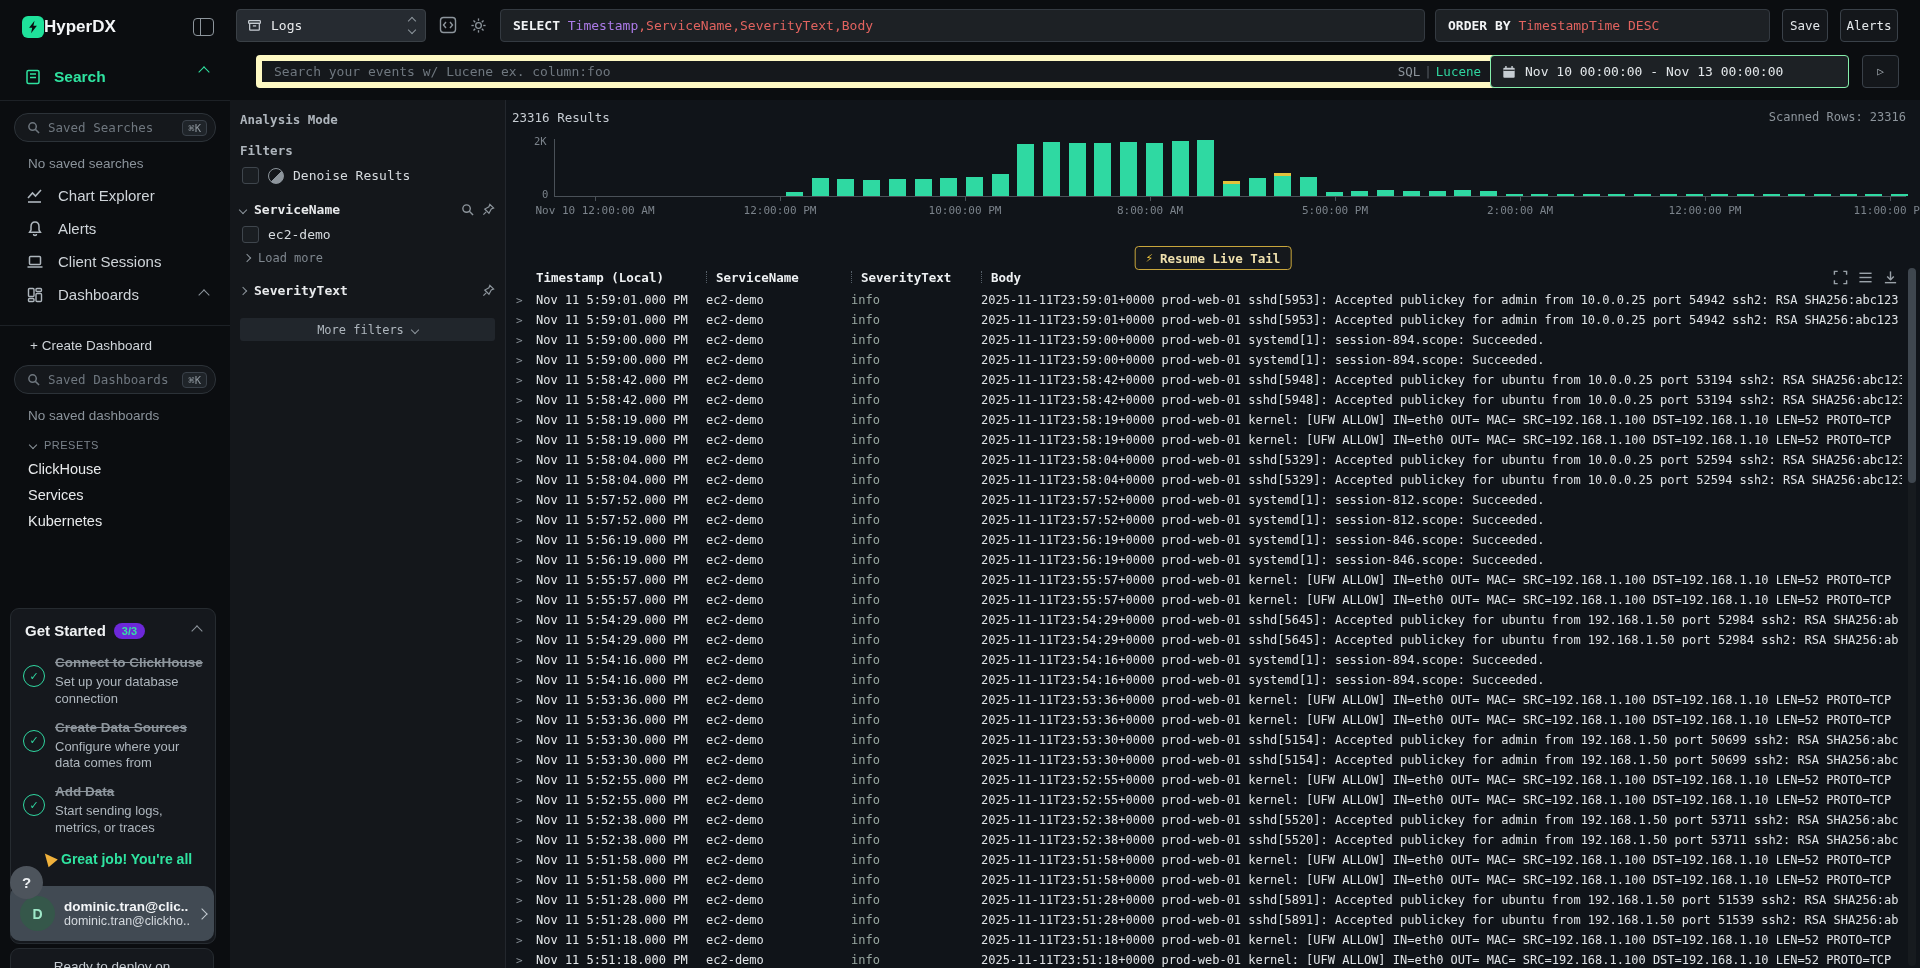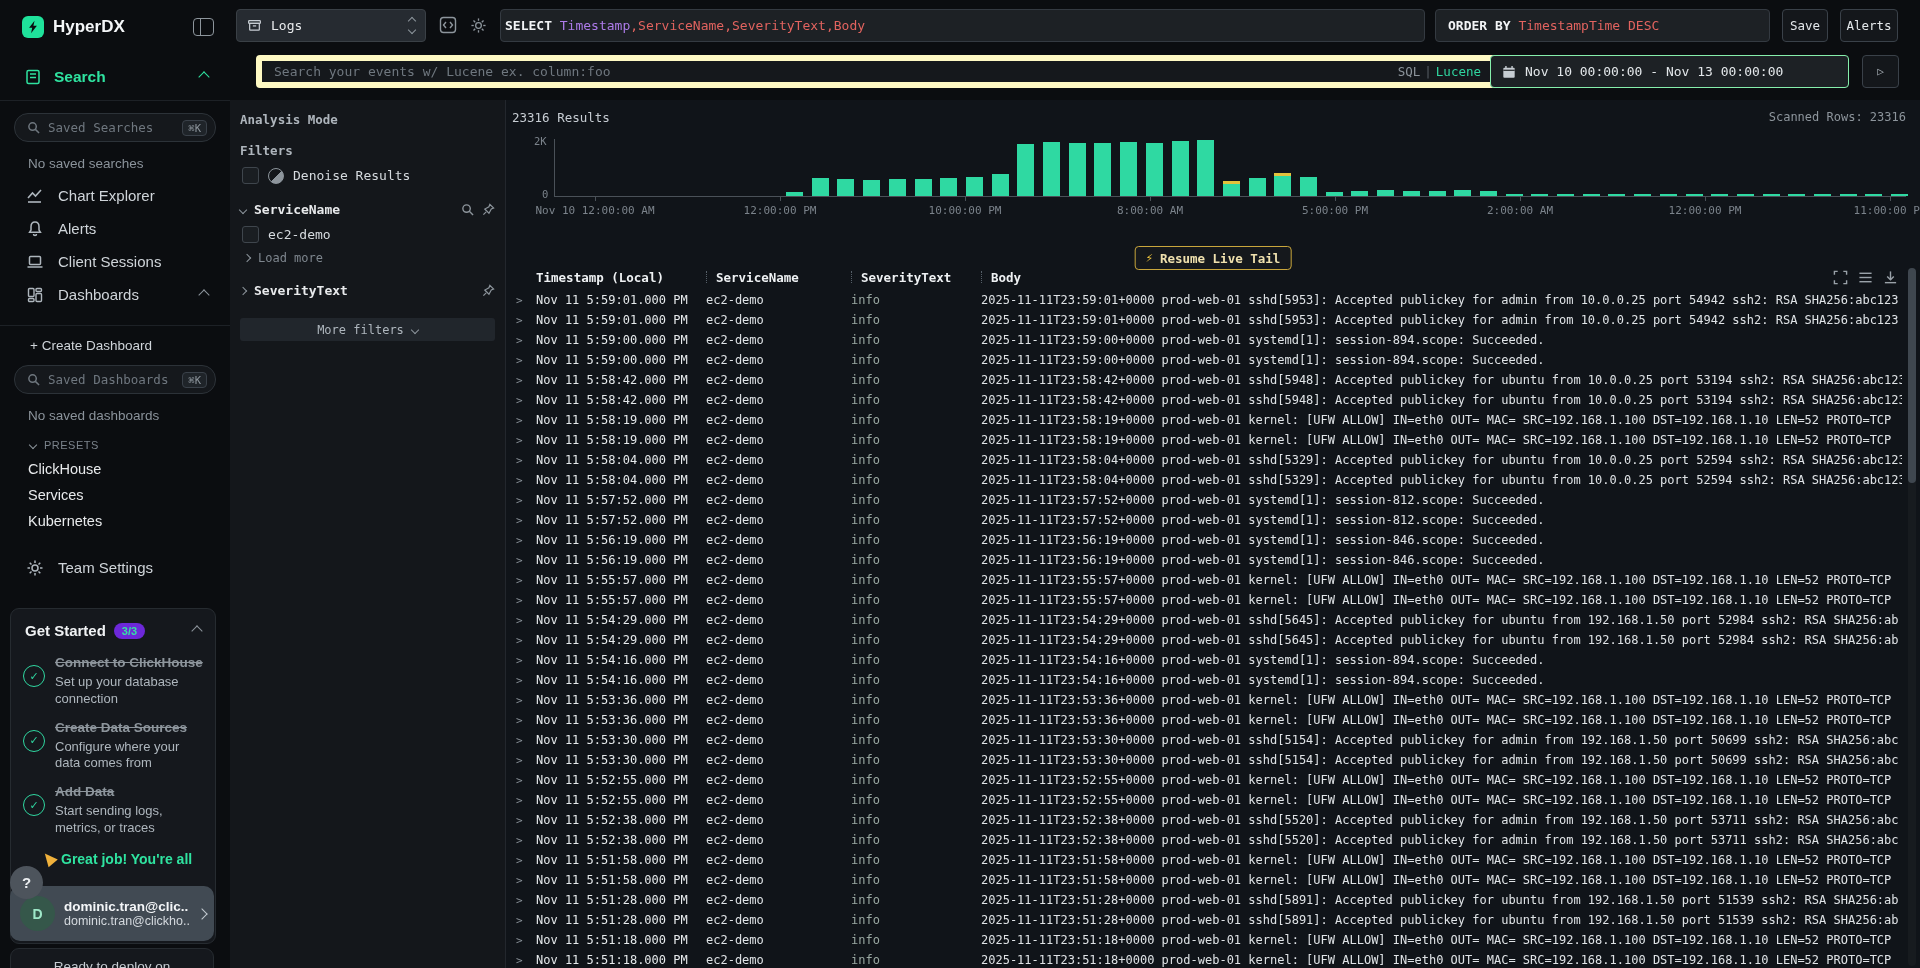--- a/index.html
+++ b/index.html
@@ -2,25 +2,25 @@
 <html><head>
 <meta charset="utf-8">
 <style>
   html,body{margin:0;padding:0;background:#0b0d10;overflow:hidden;}
   #app{position:relative;width:1920px;height:968px;background:#101419;overflow:hidden;
        font-family:"DejaVu Sans Mono","Liberation Mono",monospace;color:#dfe3e6;}
 
   
   #sidebar{position:absolute;left:0;top:0;width:230px;height:968px;background:#0b0d10;border-right:1px solid #1d2126;}
   .brandrow{display:flex;align-items:center;justify-content:space-between;padding:16px 16px 0 22px;}
-  .brand{display:flex;align-items:center;gap:9px;font-family:"Liberation Sans",sans-serif;font-weight:bold;font-size:17px;color:#f4f6f8;}
+  .brand{display:flex;align-items:center;font-family:"Liberation Sans",sans-serif;font-weight:bold;font-size:17px;color:#f4f6f8;}
   .logo{width:22px;height:22px;border-radius:6px;background:#1fe29b;display:flex;align-items:center;justify-content:center;}
   .collapse{width:19px;height:16px;border:1.6px solid #8d959c;border-radius:4px;position:relative;}
   .collapse::after{content:"";position:absolute;left:6px;top:0;bottom:0;width:0;border-left:1.6px solid #8d959c;}
-  .sechead{display:flex;align-items:center;gap:12px;margin:30px 22px 0 24px;}
+  .sechead{display:flex;gap:12px;margin:30px 22px 0 24px;}
   .sechead .lbl{color:#2fe3a0;font-family:"Liberation Sans",sans-serif;font-weight:bold;font-size:15.5px;flex:1;}
   .divider{border-top:1px solid #1d2126;margin-top:14px;}
   .pill{display:flex;align-items:center;gap:8px;margin:12px 14px 0;height:27px;border:1px solid #2c3238;background:#15181c;border-radius:14px;padding:0 8px 0 12px;}
   .pill .ph{color:#6f777f;font-size:12.5px;flex:1;}
   .kbd{border:1px solid #3a4149;background:#1f2429;border-radius:4px;color:#8d959c;font-size:10.5px;padding:1px 5px;}
   .emptytxt{color:#8b939b;font-family:"Liberation Sans",sans-serif;font-size:13.5px;margin:14px 0 0 28px;}
   .navitem{display:flex;align-items:center;gap:14px;height:33px;padding-left:26px;color:#cfd4d9;
            font-family:"Liberation Sans",sans-serif;font-size:15px;cursor:pointer;}
   .navitem .grow{flex:1;}
   .subitem{color:#cfd4d9;font-family:"Liberation Sans",sans-serif;font-size:13.5px;padding:12px 0 0 30px;}
@@ -55,21 +55,21 @@
   .uname{color:#f4f6f8;font-weight:bold;font-size:13.5px;white-space:nowrap;overflow:hidden;}
   .umail{color:#d4d9de;font-size:12.5px;white-space:nowrap;overflow:hidden;}
   #deploy-card{top:948px;height:40px;text-align:center;color:#c7cdd3;font-size:13.5px;padding-top:10px;box-sizing:border-box;}
 
   
   #topstrip{position:absolute;left:230px;top:0;width:1690px;height:100px;background:#0b0d10;}
   .box{position:absolute;box-sizing:border-box;border-radius:4px;display:flex;align-items:center;font-size:13px;}
   #src-select{left:6px;top:9px;width:190px;height:33px;background:#262b31;border:1px solid #3a4046;padding:0 10px;gap:9px;color:#e8eaec;}
   .updown{margin-left:auto;display:flex;flex-direction:column;gap:3px;align-items:center;}
   .iconbtn{position:absolute;width:24px;height:24px;top:13px;display:flex;align-items:center;justify-content:center;color:#8d959c;}
-  #sql-box{left:270px;top:9px;width:925px;height:33px;background:#1d2125;border:1px solid #343a41;padding:0 4px;white-space:nowrap;overflow:hidden;}
+  #sql-box{left:270px;top:9px;width:925px;height:33px;background:#1d2125;border:1px solid #343a41;padding:0 12px;white-space:nowrap;overflow:hidden;}
   #order-box{left:1205px;top:9px;width:335px;height:33px;background:#1d2125;border:1px solid #343a41;padding:0 12px;white-space:nowrap;}
   .kw{color:#f2f4f6;font-weight:bold;}
   .fld1{color:#ad7be9;} .fld2{color:#e2635f;}
   .tbtn{background:#14171b;border:1px solid #3a4149;color:#e3e7ea;justify-content:center;font-size:12.5px;}
   #save-btn{left:1552px;top:9px;width:46px;height:33px;}
   #alerts-btn{left:1610px;top:9px;width:58px;height:33px;}
   #search-box{left:6px;top:55px;width:1243px;height:33px;background:#15181c;border:6px solid #fef9c3;padding:0 12px;margin-left:20px;}
   #search-box .ph{color:#6f777f;flex:1;white-space:nowrap;overflow:hidden;}
   .langsel{font-size:12.5px;color:#8d959c;white-space:nowrap;}
   .langsel .sep{color:#555c63;padding:0 4px;} .langsel .lucene{color:#2fd6a0;}
@@ -213,36 +213,20 @@
     <div class="presethead">
       <span class="chev down sm"></span>
       <span>PRESETS</span>
     </div>
     <div id="preset-list">
         <div class="presetitem">ClickHouse</div>
         <div class="presetitem">Services</div>
         <div class="presetitem">Kubernetes</div>
       </div>
 
-    <div class="navitem" style="margin-top:22px;">
-      <svg width="18" height="18" viewBox="0 0 18 18">
-        <circle cx="9" cy="9" r="3" fill="none" stroke="#aeb6bd" stroke-width="1.5"></circle>
-        <g stroke="#aeb6bd" stroke-width="1.5">
-          <line x1="9" y1="1.5" x2="9" y2="4"></line>
-            <line x1="9" y1="14" x2="9" y2="16.5"></line>
-          <line x1="1.5" y1="9" x2="4" y2="9"></line>
-            <line x1="14" y1="9" x2="16.5" y2="9"></line>
-          <line x1="3.7" y1="3.7" x2="5.5" y2="5.5"></line>
-            <line x1="12.5" y1="12.5" x2="14.3" y2="14.3"></line>
-          <line x1="3.7" y1="14.3" x2="5.5" y2="12.5"></line>
-            <line x1="12.5" y1="5.5" x2="14.3" y2="3.7"></line>
-        </g>
-      </svg>
-      <span class="grow">Team Settings</span>
-    </div>
 
     <div class="card" id="gs-card">
       <div class="gs-head">
         <span class="gs-title">Get Started</span>
         <span class="badge">3/3</span>
         <span class="chev up" style="margin-left:auto;"></span>
       </div>
       <div id="gs-items">
           <div class="gs-item">
             <span class="checkcircle">✓</span>

